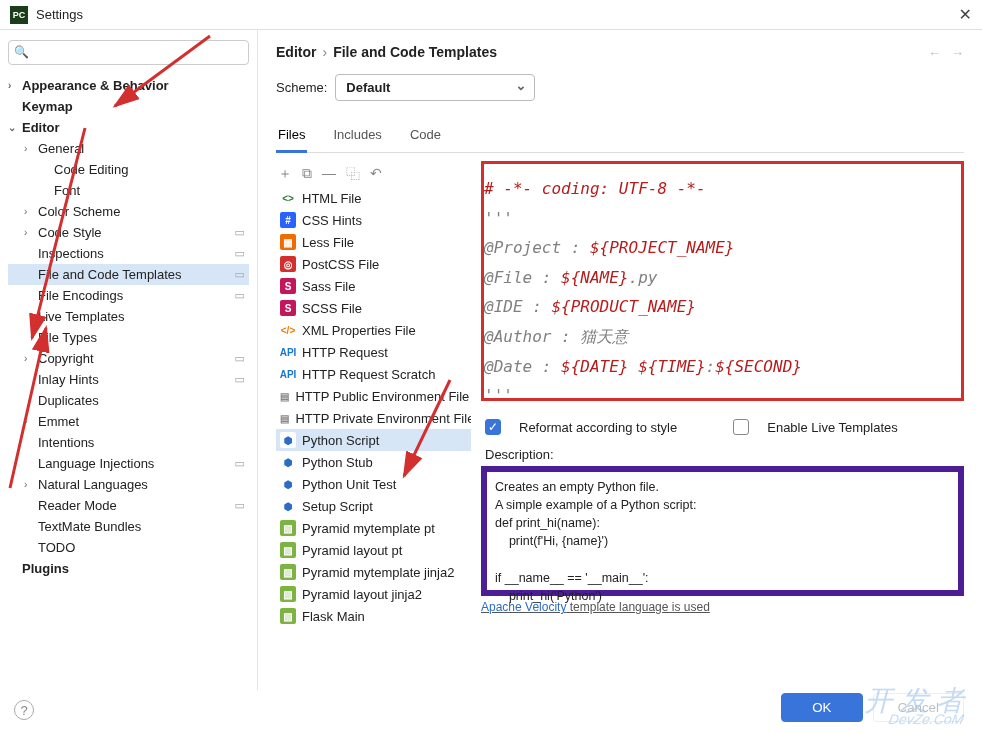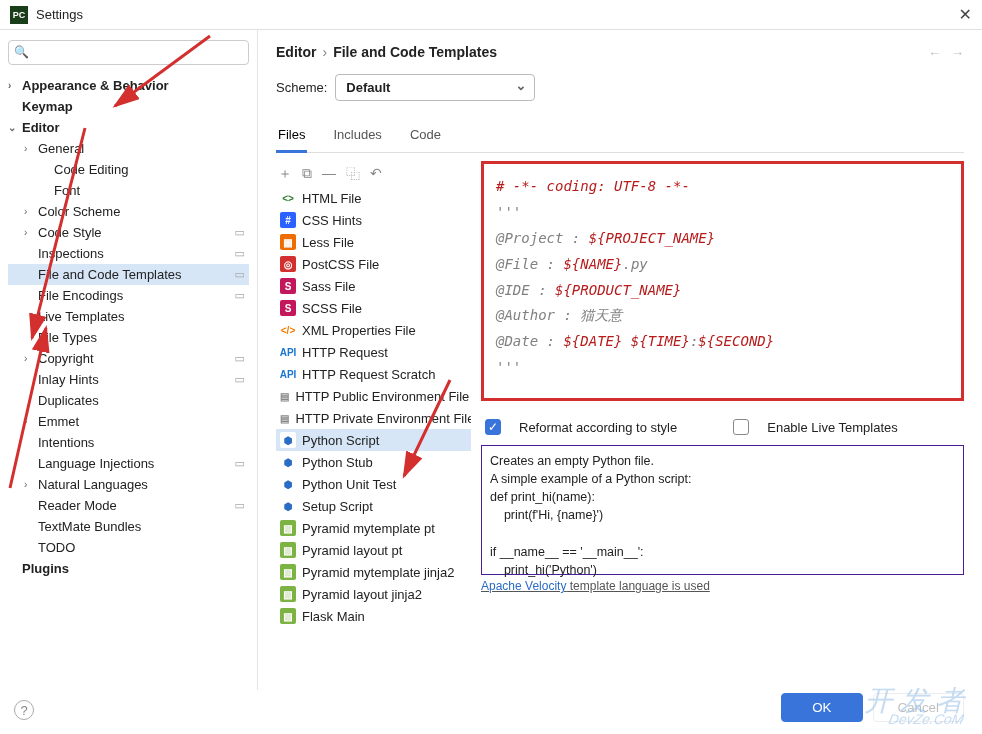--- a/index.html
+++ b/index.html
@@ -121,41 +121,41 @@
 }
 .file-item.selected { background: #d6e6f7; }
 .fi-icon {
   width: 16px; height: 16px;
   display: inline-flex; align-items: center; justify-content: center;
   font-size: 10px; font-weight: bold; border-radius: 2px;
 }
 .right-col { flex: 1; display: flex; flex-direction: column; min-height: 0; }
 .code-box {
   border: 3px solid #d32f2f;
-  padding: 10px 12px;
+  padding: 10px 0;
   font-family: Consolas, monospace;
-  font-size: 14px;
+  font-size: 16px;
   line-height: 1.85;
   height: 240px;
 }
 .code-gray { color: #808080; font-style: italic; }
 .code-red { color: #b71c1c; font-style: italic; }
 .opts-row {
   display: flex; align-items: center; gap: 18px;
   padding: 18px 4px 10px 4px;
 }
 .chk {
   width: 16px; height: 16px; border: 1px solid #888; border-radius: 3px;
   display: inline-flex; align-items: center; justify-content: center;
   font-size: 12px;
 }
 .chk.checked { background: #3874d9; border-color: #3874d9; color: #fff; }
 .desc-label { padding: 2px 4px 4px 4px; }
 .desc-box {
-  border: 1px solid #4c1d95;
+  border: 6px solid #4c1d95;
   padding: 6px 8px;
   font-family: Arial, sans-serif;
   font-size: 12.5px;
   line-height: 1.45;
   height: 130px;
 }
 .lang-note {
   font-size: 12px; padding: 4px 0; color: #555; text-decoration: underline;
 }
 .lang-note a { color: #2b6cc4; text-decoration: none; }
@@ -431,20 +431,21 @@
         </div>
 
         <div class="opts-row">
           <span class="chk checked">✓</span>
           <span>Reformat according to style</span>
           <span style="width:20px"></span>
           <span class="chk"></span>
           <span>Enable Live Templates</span>
         </div>
 
+        <div class="desc-label">Description:</div>
         <div class="desc-box">
 <span>Creates an empty Python file.</span><br>
 <span>A simple example of a Python script:</span><br>
 <span>def print_hi(name):</span><br>
 <span style="white-space:pre">    print(f'Hi, {name}')</span><br>
 <span></span><br>
 <span>if __name__ == '__main__':</span><br>
 <span style="white-space:pre">    print_hi('Python')</span>
         </div>
         <div class="lang-note">

